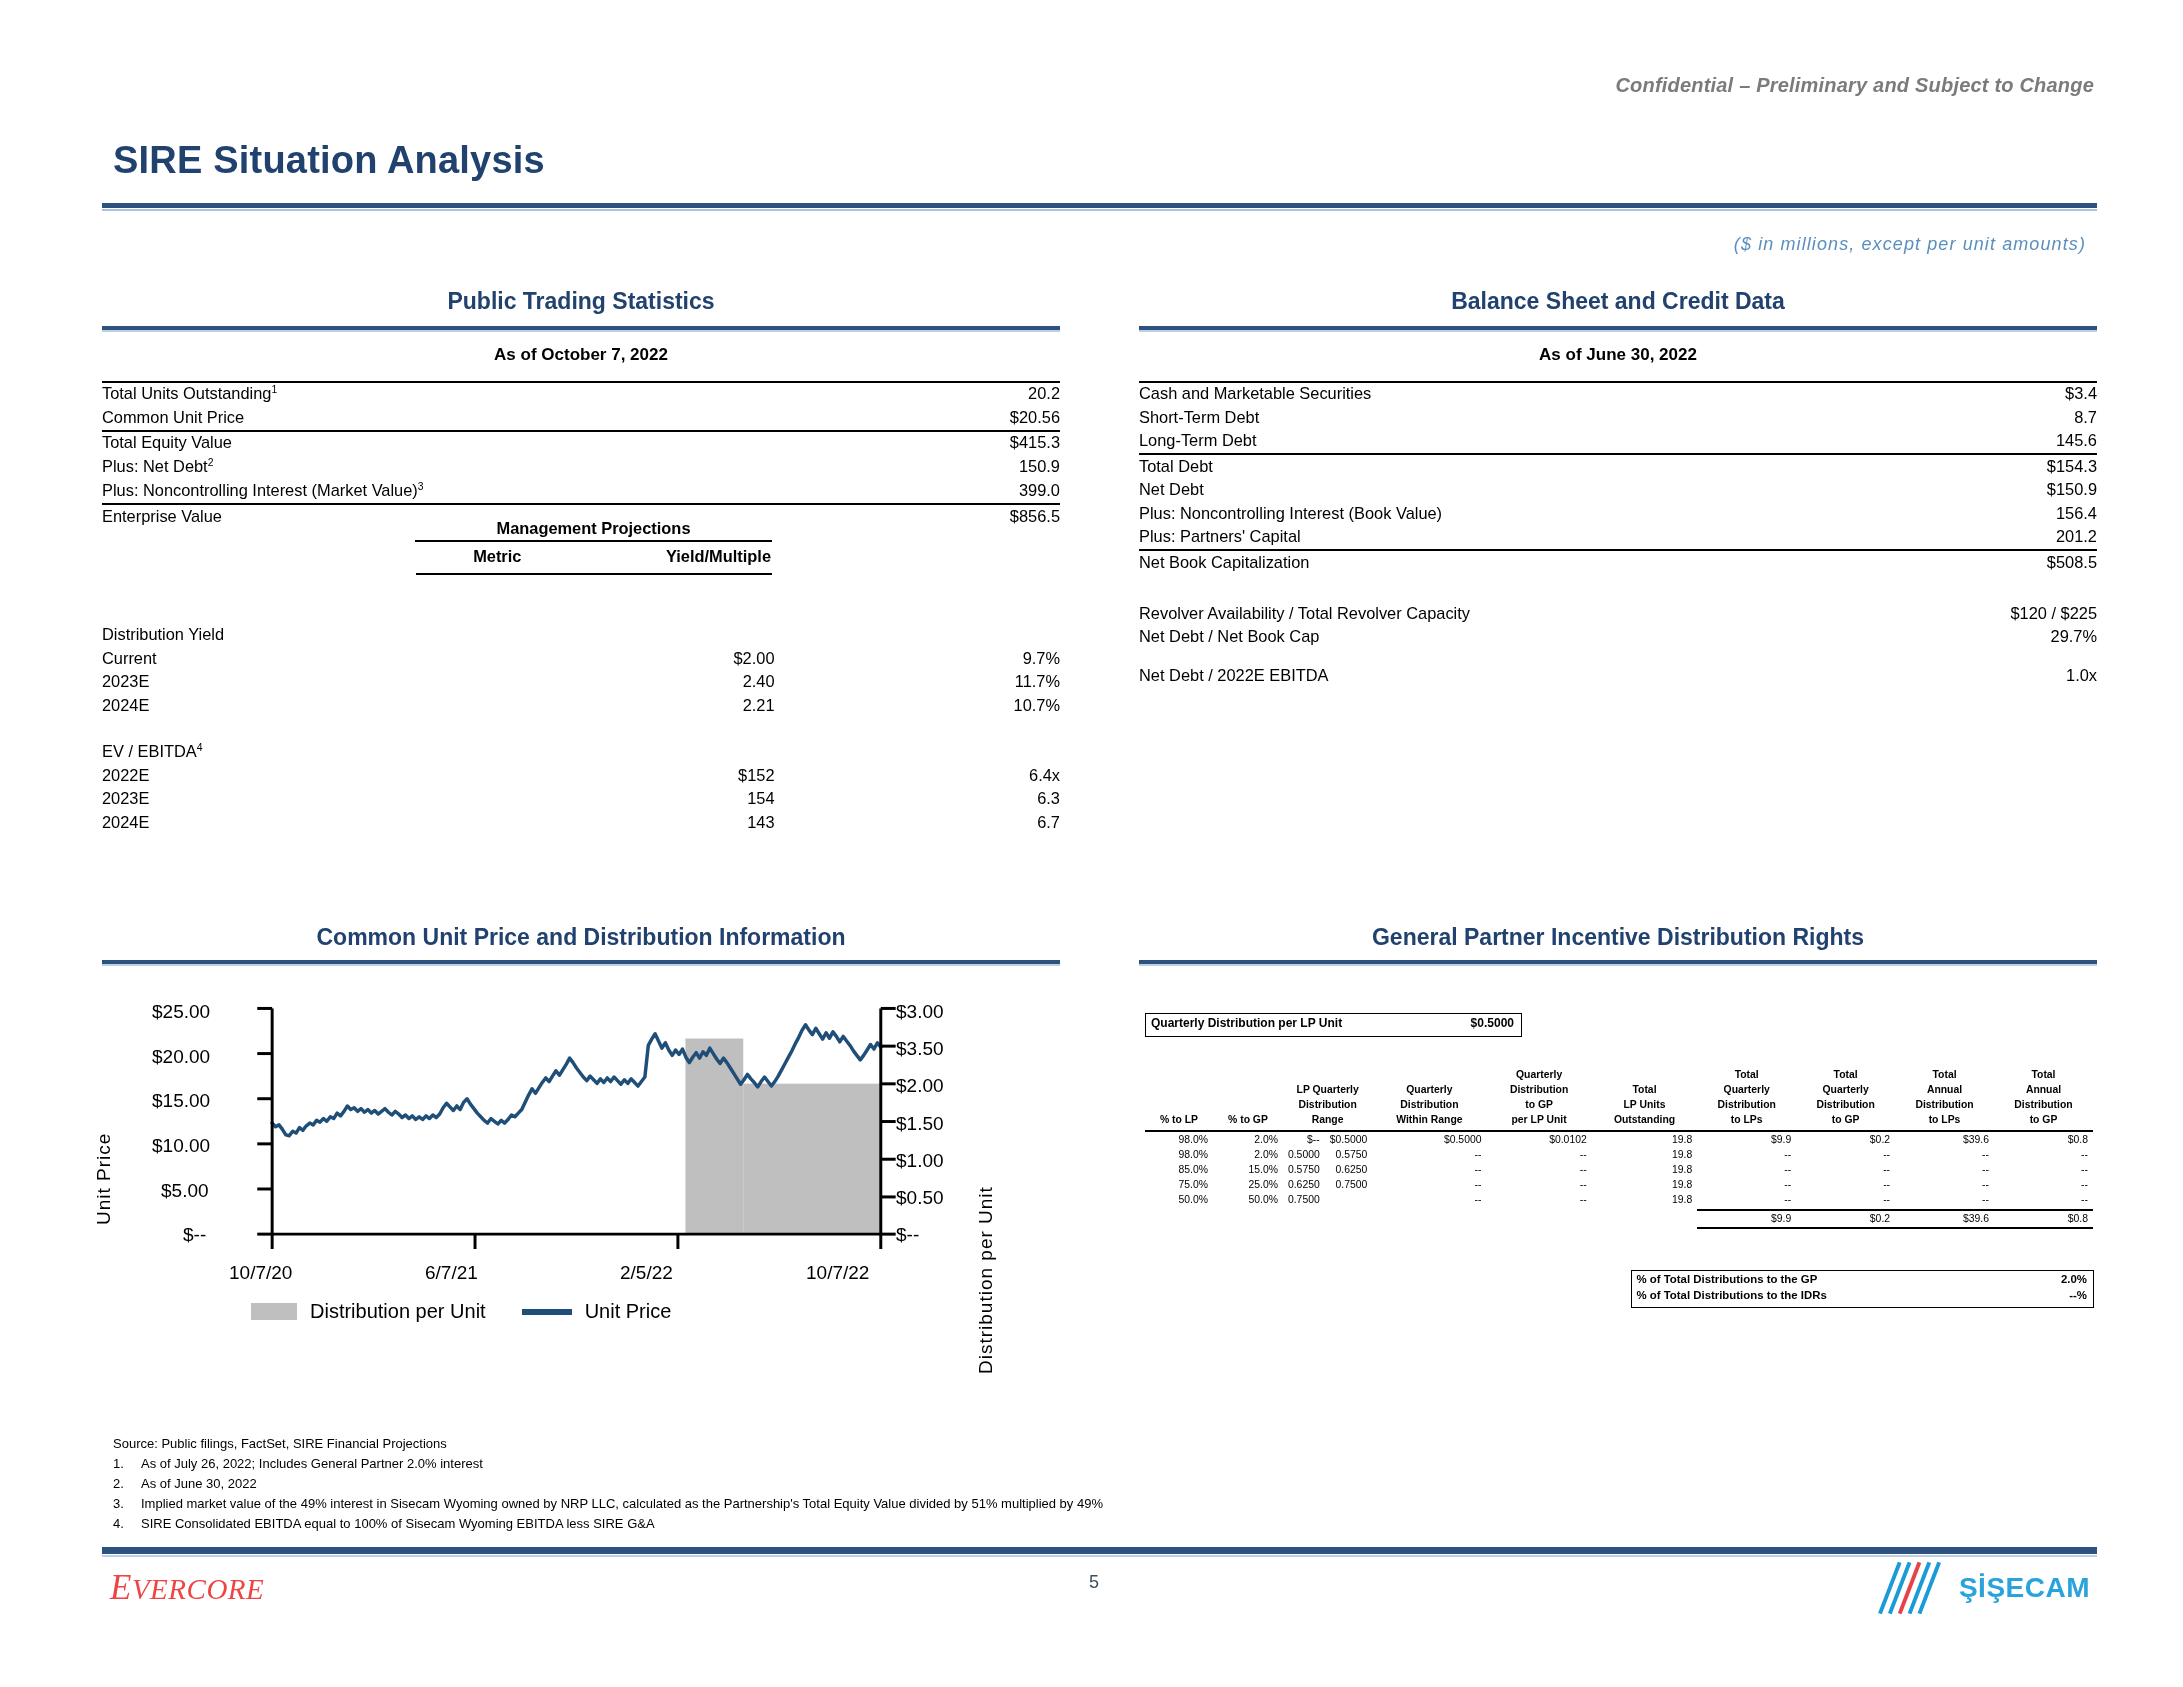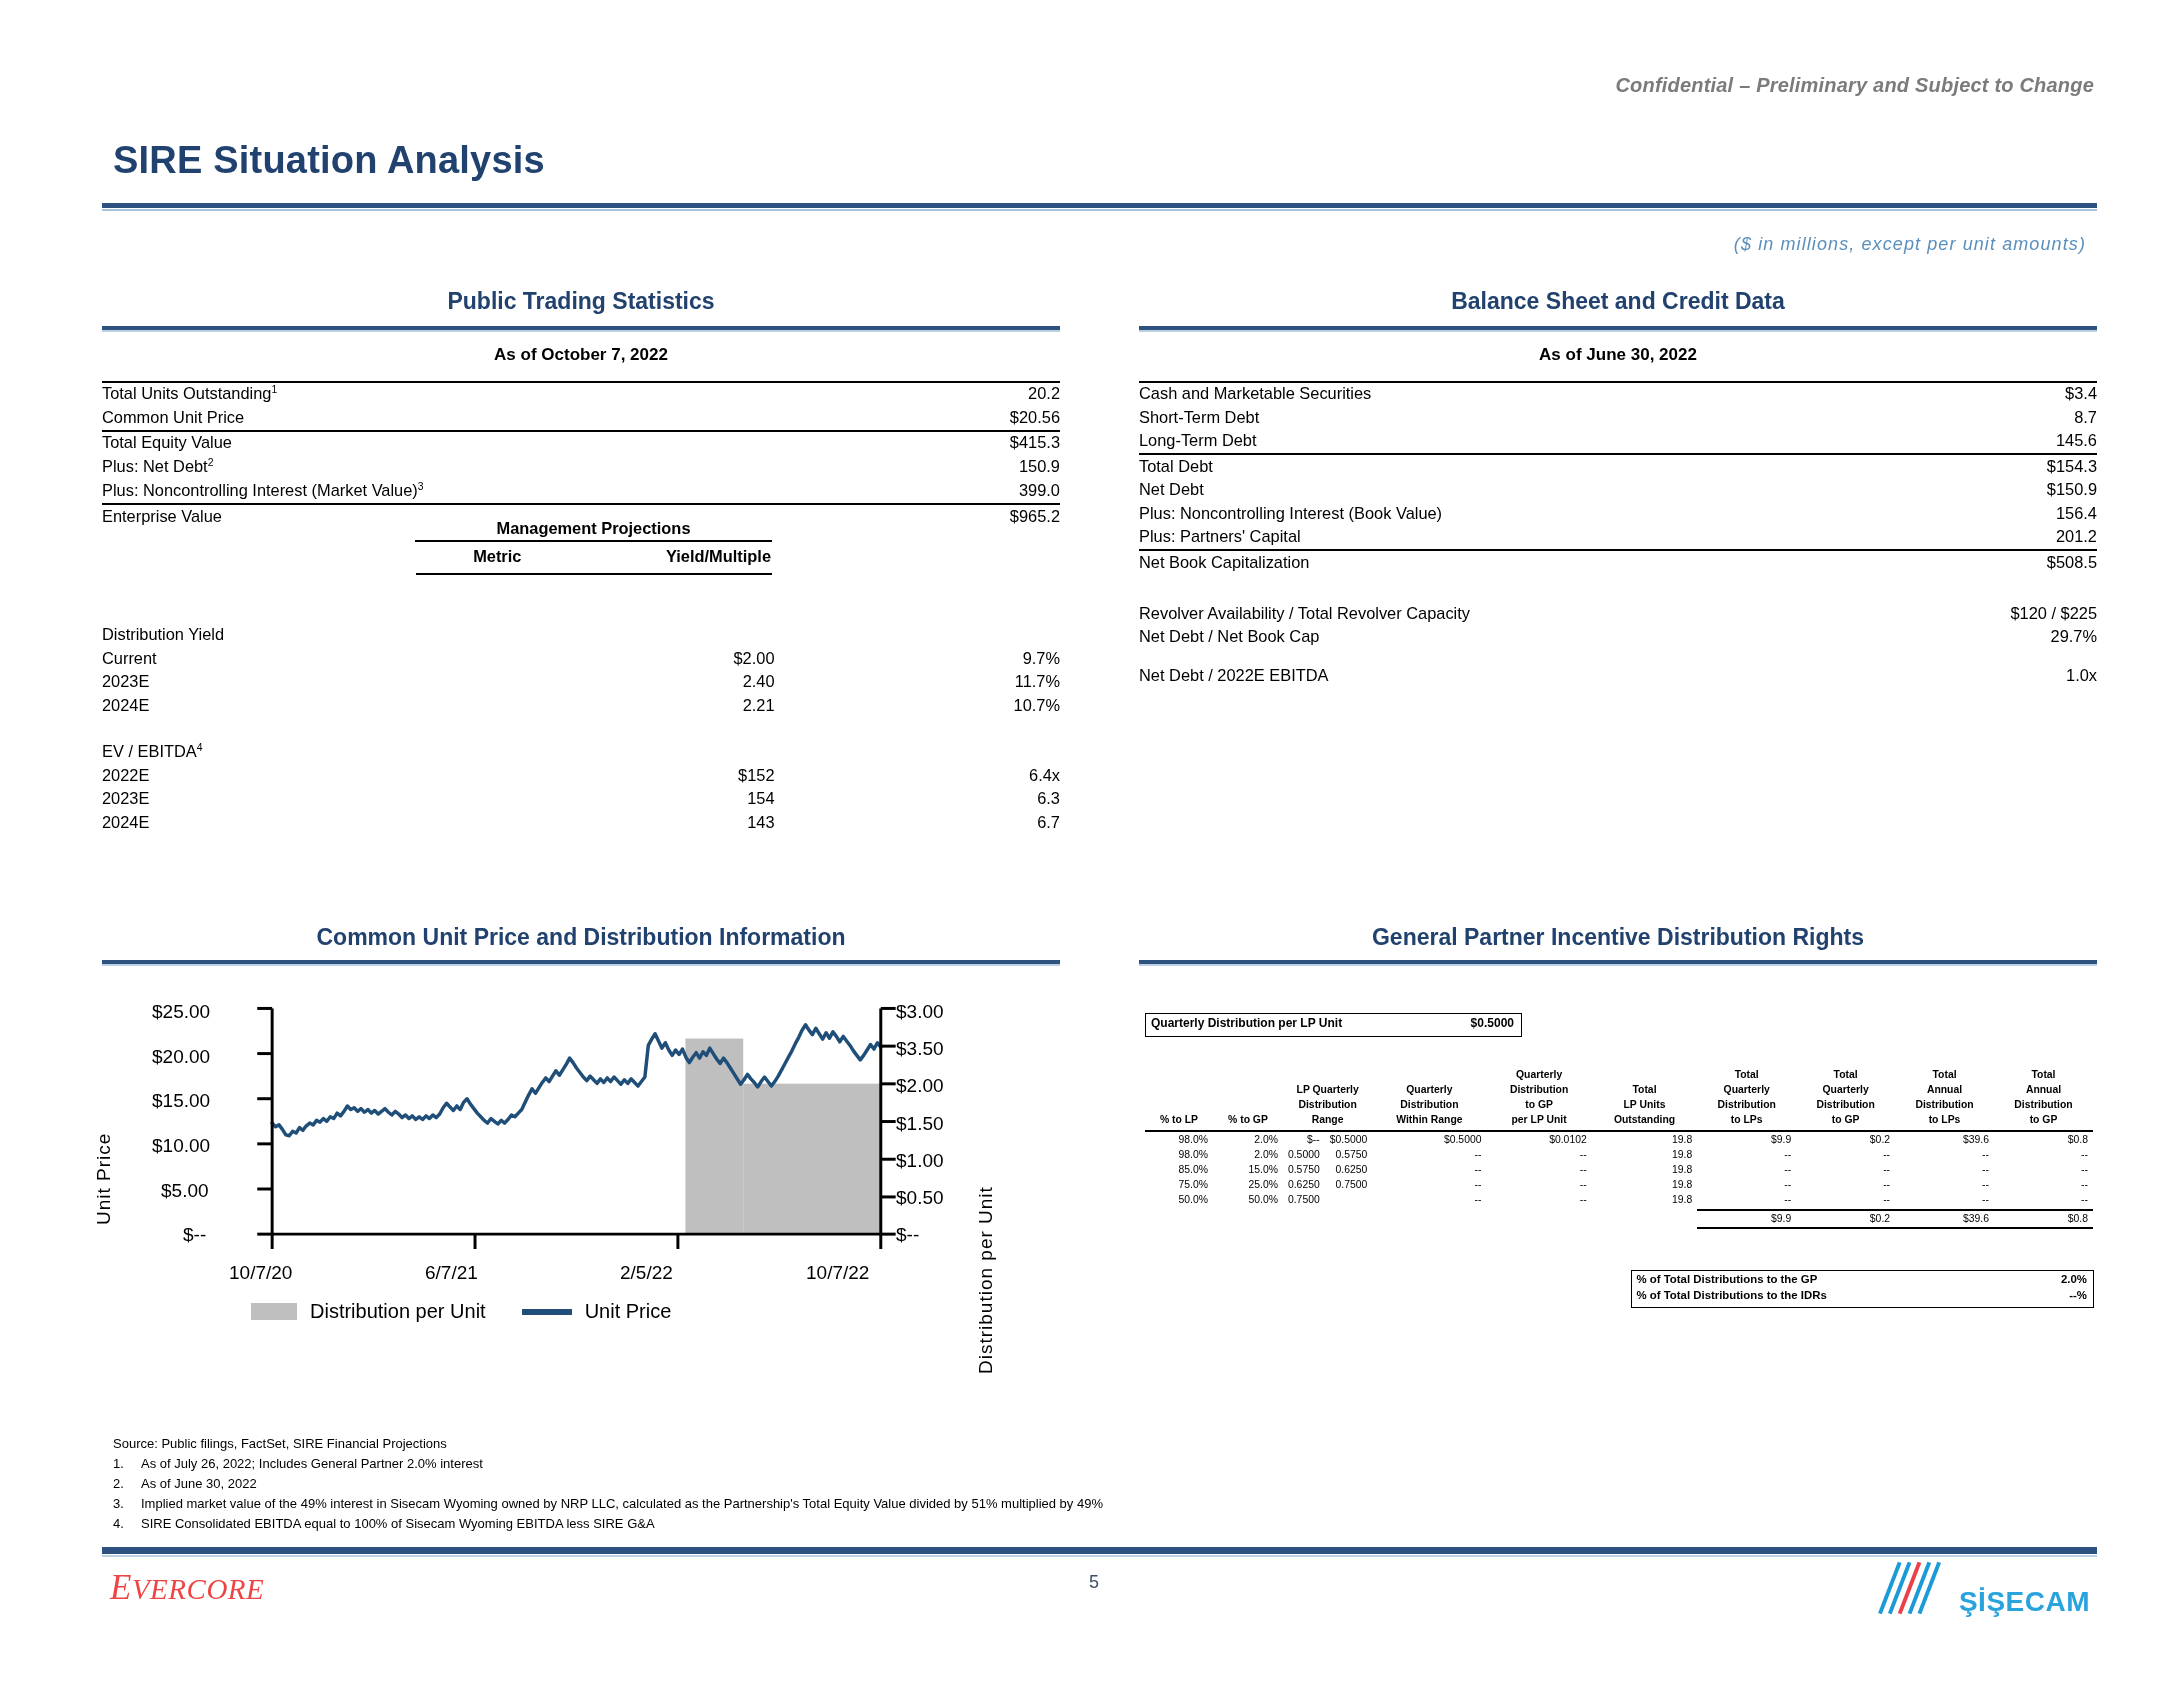--- a/index.html
+++ b/index.html
@@ -83,21 +83,21 @@
     <tr>
       <td><span>Plus: Net Debt</span><sup>2</sup></td>
       <td class="v">150.9</td>
     </tr>
     <tr class="tb-bot">
       <td><span>Plus: Noncontrolling Interest (Market Value)</span><sup>3</sup></td>
       <td class="v">399.0</td>
     </tr>
     <tr>
       <td class="ind">Enterprise Value</td>
-      <td class="v">$965.2</td>
+      <td class="v">$856.5</td>
     </tr>
   </tbody>
     </table>
 
   <div class="abs" style="top:231px;left:278px;width:670px;">
     <div class="mp-title" style="width:357px;margin-left:35px;">Management Projections</div>
     <div style="width:357px;margin-left:35px;height:2px;background:#000;margin-top:2px;"></div>
     <table style="width:392px;border-collapse:collapse;margin-top:4px;">
       <tbody>
           <tr>
@@ -497,21 +497,21 @@
 
 <div class="abs" id="foot-rule"></div>
 <div class="abs" id="foot-rule2"></div>
 
 <div class="abs" id="evercore">
   <span class="big">E</span><span>VERCORE</span>
 </div>
 
 <div class="abs" id="pagenum">5</div>
 
-<div class="abs" id="sisecam" style="display:flex;align-items:flex-end;gap:9px;">
+<div class="abs" id="sisecam" style="display:flex;align-items:center;gap:9px;">
   <svg width="74" height="60" viewBox="0 0 150 120">
     <g stroke-linecap="butt">
       <line x1="8" y1="112" x2="48" y2="8" stroke="#1a9ad7" stroke-width="8"></line>
       <line x1="28" y1="112" x2="68" y2="8" stroke="#1a9ad7" stroke-width="8"></line>
       <line x1="48" y1="112" x2="88" y2="8" stroke="#e8414a" stroke-width="8"></line>
       <line x1="68" y1="112" x2="108" y2="8" stroke="#1a9ad7" stroke-width="8"></line>
       <line x1="88" y1="112" x2="128" y2="8" stroke="#1a9ad7" stroke-width="8"></line>
     </g>
   </svg>
   <div class="word">ŞİŞECAM</div>

